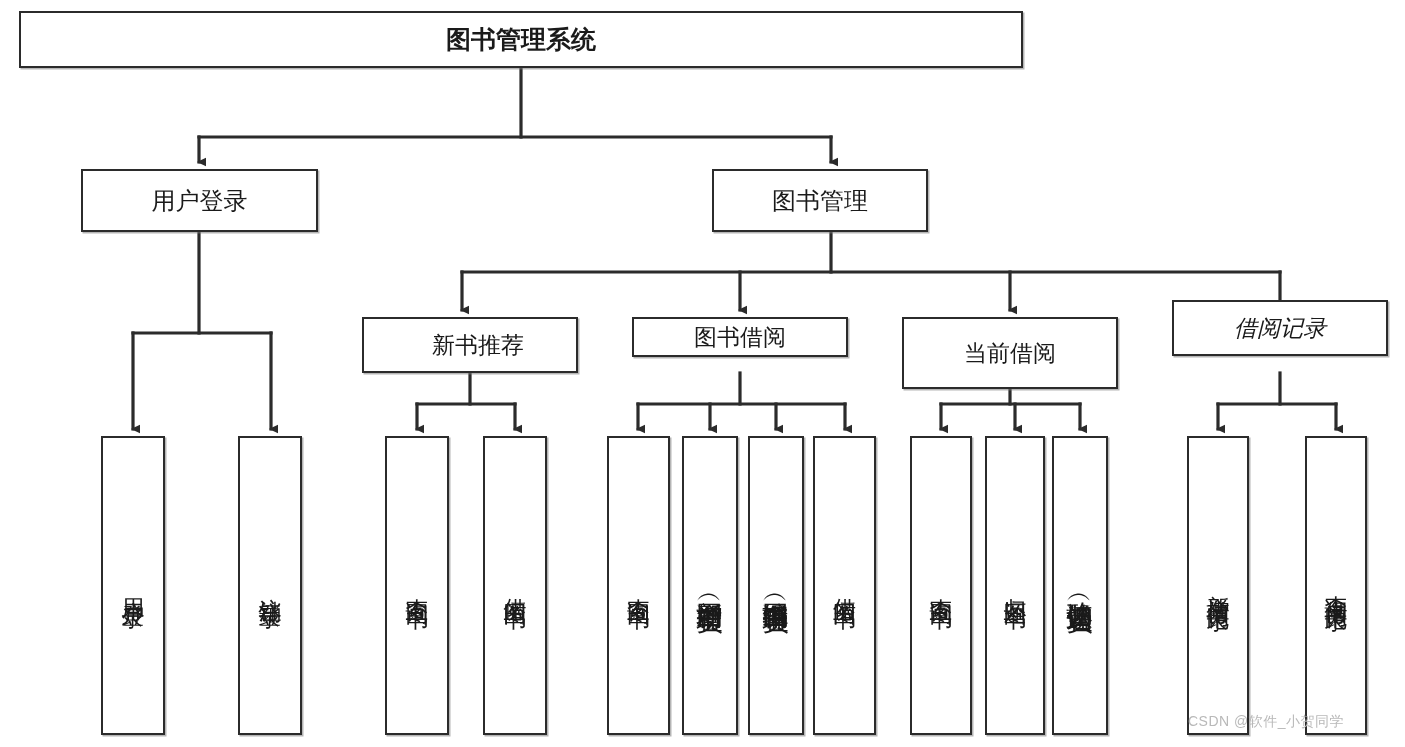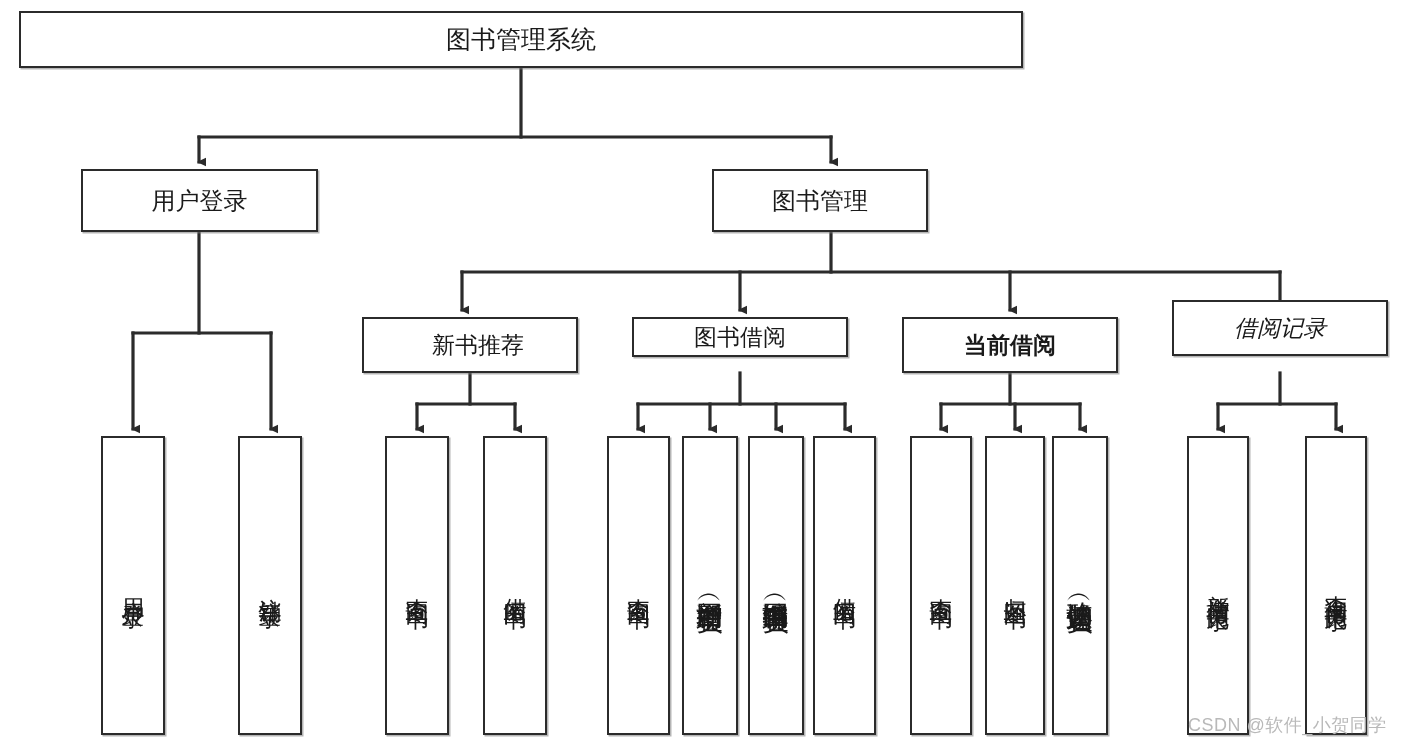--- a/index.html
+++ b/index.html
@@ -32,20 +32,21 @@
     border: 2.5px solid #2b2b2b;
     box-shadow: 1.5px 1.5px 0 rgba(120,120,120,0.55);
     display: flex;
     align-items: center;
     justify-content: center;
     color: #1a1a1a;
     z-index: 2;
   }
   .node.root {
     font-size: 25px;
+    font-weight: bold;
   }
   .node.level1 {
     font-size: 24px;
   }
   .node.level2 {
     font-size: 23px;
   }
   .node.leaf {
     font-size: 23px;
     writing-mode: vertical-rl;
@@ -59,21 +60,21 @@
     text-orientation: upright;
     white-space: nowrap;
   }
   .node .htext {
     white-space: nowrap;
   }
   #watermark {
     position: absolute;
     left: 1188px;
     top: 713px;
-    font-size: 18px;
+    font-size: 14px;
     color: #b9b9b9;
     white-space: nowrap;
     z-index: 5;
     letter-spacing: 0.5px;
   }
 </style>
 </head>
 <body>
 
 <div id="canvas">
@@ -139,21 +140,21 @@
   <div class="node level1" id="node-l1-1" style="left: 712px; top: 169px; width: 216px; height: 63px;">
     <span class="htext">图书管理</span>
   </div>
 
   <div class="node level2" id="node-l2-0" style="left: 362px; top: 317px; width: 216px; height: 56px; padding-left: 16px;">
     <span class="htext">新书推荐</span>
   </div>
   <div class="node level2" id="node-l2-1" style="left: 632px; top: 317px; width: 216px; height: 40px;">
     <span class="htext">图书借阅</span>
   </div>
-  <div class="node level2" id="node-l2-2" style="left: 902px; top: 317px; width: 216px; height: 56px; font-weight: bold;">
+  <div class="node level2" id="node-l2-2" style="left: 902px; top: 317px; width: 216px; height: 72px;">
     <span class="htext">当前借阅</span>
   </div>
   <div class="node level2" id="node-l2-3" style="left: 1172px; top: 300px; width: 216px; height: 56px; font-style: italic;">
     <span class="htext">借阅记录</span>
   </div>
 
   <div class="node leaf" id="node-leaf-0" style="left: 101px; top: 436px; width: 64px; height: 299px;">
     <span class="vtext">用户登录</span>
   </div>
   <div class="node leaf" id="node-leaf-1" style="left: 238px; top: 436px; width: 64px; height: 299px;">

